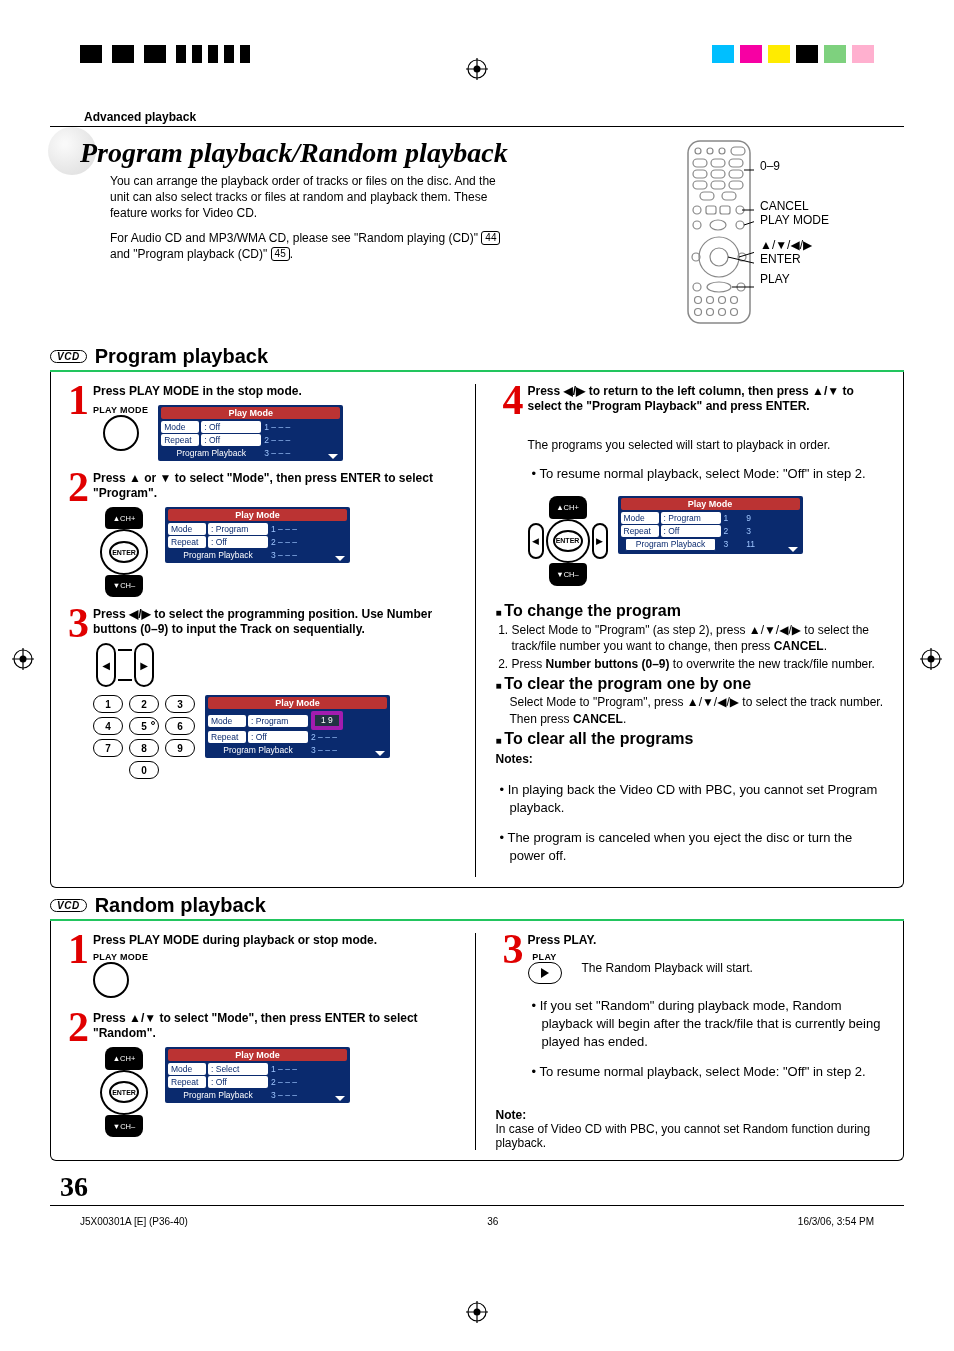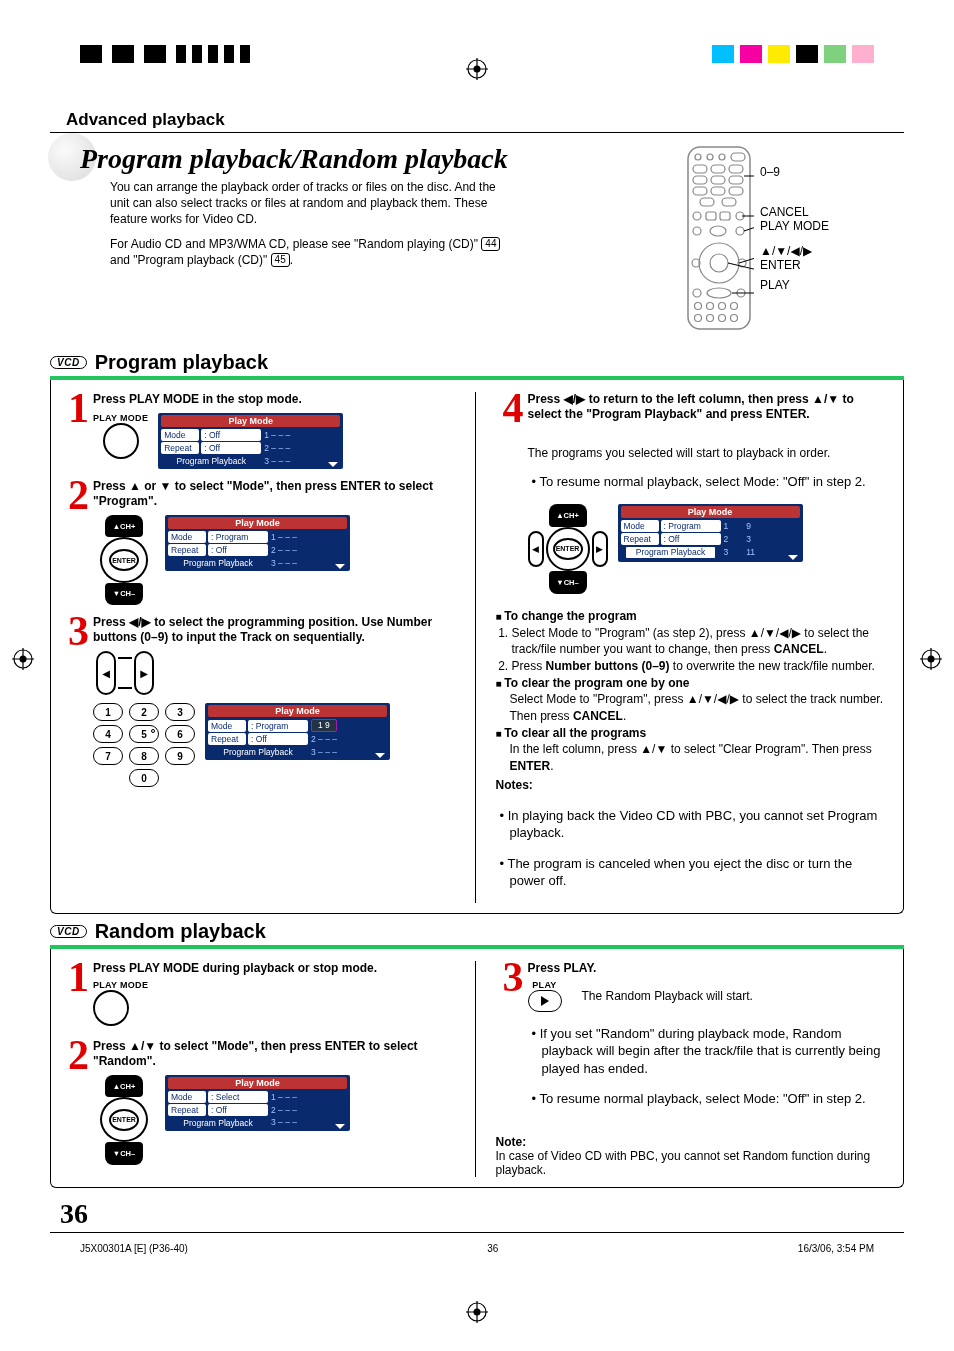--- a/index.html
+++ b/index.html
@@ -9,32 +9,32 @@
   .colorbar > div { height: 100%; }
   .cb-blk { background:#000; }
   .cb-wht { background:#fff; }
   .cb-cyn { background:#00bfff; }
   .cb-mag { background:#f700a3; }
   .cb-yel { background:#ffeb00; }
   .cb-grn { background:#7ed17e; }
   .cb-pnk { background:#ffb0cf; }
   .reg-mark { position:absolute; width:22px; height:22px; }
   .reg-mark svg{width:100%;height:100%;}
-  .section-label { font-size: 17px; font-weight: bold; margin-top: 75px; margin-left: 16px; }
+  .section-label { font-size: 12px; font-weight: bold; margin-top: 75px; margin-left: 34px; }
   .rule { border:none; border-top:1px solid #000; margin: 2px 0 10px 0; }
   .title-row { display:flex; align-items:flex-start; gap:20px; margin-top:10px; }
   .title-block { flex:1; }
   .main-title { font-family: "Times New Roman", Times, serif; font-style: italic; font-weight: bold; font-size: 28px; margin-left: 30px; position:relative; }
   .title-bullet { position:absolute; left:-32px; top:-10px; width:48px; height:48px; border-radius:50%; background:radial-gradient(circle at 35% 35%, #eee 5%, #bbb 60%, #999 100%); z-index:-1; opacity:0.35;}
   .intro { font-size:12px; margin-left:60px; margin-top:4px; max-width:400px; line-height:1.35; }
   .intro p { margin-bottom:8px; }
   .pgref { display:inline-block; border:1px solid #000; border-radius:3px; padding:0 3px; font-size:10px; line-height:12px; vertical-align:1px;}
   .remote-box { width:220px; }
   .remote-box .rlabel { font-size:12px; }
-  .section-header { display:flex; align-items:center; gap:8px; margin-top:18px; border-bottom:4px solid #22c55e; padding-bottom:2px; }
+  .section-header { display:flex; align-items:center; gap:8px; margin-top:18px; border-bottom:2px solid #22c55e; padding-bottom:2px; }
   .vcd-badge { font-size:10px; border:1px solid #000; border-radius:10px; padding:0 6px; font-weight:bold; letter-spacing:0.5px; font-style:italic;}
   .section-title { font-size:20px; font-weight:bold; }
   .columns { display:flex; gap:20px; border:1px solid #000; border-top:none; border-radius:0 0 6px 6px; padding: 12px 14px 10px 10px; }
   .col { flex:1; }
   .divider { width:1px; background:#000; }
   .step { display:flex; gap:4px; margin-bottom:10px; }
   .step-num { font-family:"Times New Roman", serif; font-weight:bold; font-size:42px; line-height:0.8; color:#e00000; min-width:28px; text-align:right; }
   .step-body { flex:1; font-size:12px; }
   .step-body .head { font-weight:bold; line-height:1.25; }
   .osd { margin-top:6px; display:flex; gap:10px; align-items:flex-start; }
@@ -44,34 +44,34 @@
   .osd-left { flex:0 0 100px; display:flex; }
   .osd-chip { background:#fff; color:#0a2a6e; padding:0 3px; border-radius:2px; font-size:8.5px; line-height:12px; }
   .osd-chip.lbl { flex:0 0 38px; }
   .osd-chip.val { flex:1; margin-left:2px; }
   .osd-right { flex:1; color:#9fc6ff; font-size:8.5px; text-align:left; display:flex; gap:4px; }
   .osd-pp { color:#fff; text-align:center; font-size:8.5px; margin-top:1px; }
   .osd-arrow-down { position:absolute; right:5px; bottom:2px; width:0; height:0; border-left:5px solid transparent; border-right:5px solid transparent; border-top:5px solid #fff; }
   .btn-circle { width:36px; height:36px; border:2px solid #000; border-radius:50%; display:inline-block; }
   .btn-label { font-size:9px; font-weight:bold; letter-spacing:0.3px; text-align:center; }
   .dpad { width:62px; height:90px; display:flex; flex-direction:column; align-items:center; justify-content:space-between; }
-  .dpad .chip-top, .dpad .chip-bot { width:38px; height:24px; background:#000; border-radius:8px 8px 4px 4px; color:#fff; font-size:7.5px; display:flex; align-items:center; justify-content:center;font-weight:bold; }
+  .dpad .chip-top, .dpad .chip-bot { width:38px; height:24px; background:#000; border-radius:8px 8px 4px 4px; color:#fff; font-size:7.5px; display:flex; align-items:center; justify-content:center; }
   .dpad .chip-bot{ border-radius:4px 4px 8px 8px;text-align:center;}
   .dpad .ring { width:48px; height:48px; border:2px solid #000; border-radius:50%; display:flex; align-items:center; justify-content:center; position:relative;}
   .dpad .enter { width:30px; height:22px; border:2px solid #000; border-radius:50%; font-size:7px; font-weight:bold; display:flex; align-items:center; justify-content:center; }
   .lr-pad { width:64px; height:44px; display:flex; align-items:center; justify-content:center; gap:2px;}
   .lr-pad .side { width:20px; height:44px; border:2px solid #000; border-radius:20px; display:flex; align-items:center; justify-content:center; font-size:10px;}
   .lr-pad .mid { width:14px; height:32px; border-top:2px solid #000; border-bottom:2px solid #000;}
   .numpad { display:grid; grid-template-columns: repeat(3, 30px); gap:4px 6px; }
   .numbtn { width:30px; height:18px; border:1.5px solid #000; border-radius:10px; display:flex; align-items:center; justify-content:center; font-size:10px; font-weight:bold; }
   .notes-block p { font-size:12px; line-height:1.4; }
   .bullet-list { margin-left: 4px; }
   .bullet-list li { list-style: none; text-indent:-10px; padding-left:10px; font-size:13px; line-height:1.35; margin:13px 0; }
   .bullet-list li::before { content:"•  "; }
-  .sq-list li{ list-style:none; text-indent:-14px; padding-left:14px; font-size:12px; line-height:1.35; margin:0 0; }
+  .sq-list li{ list-style:none; text-indent:-14px; padding-left:14px; font-size:16px; line-height:1.35; margin:0 0; }
   .sq-list li::before{ content:"■  "; font-size:10px;}
   .num-list{ padding-left:16px; }
   .num-list li{ font-size:12px; line-height:1.35; margin:1px 0;}
   .page-number { font-family:"Times New Roman", serif; font-weight:bold; font-size:28px; margin-top:10px; margin-left:10px; }
   .footer { display:flex; justify-content:space-between; font-size:10px; margin-top:8px; padding:0 30px;}
   .hl-box{ display:inline-block; border:1px solid #fff; background:#234; border-radius:2px; padding:0 6px; font-size:8.5px; color:#fff; line-height:11px;}
   .playbtn{ width:34px; height:22px; border:1.5px solid #000; border-radius:12px; display:flex; align-items:center; justify-content:center; }
   .remote-svg{ width:70px; }
 </style>
 </head>
@@ -342,21 +342,21 @@
               </div>
             </div>
             <div class="osd-panel">
               <div class="osd-title">Play Mode</div>
               <div class="osd-row">
                   <div class="osd-left">
                     <span class="osd-chip lbl">Mode</span>
                     <span class="osd-chip val">: Program</span>
                   </div>
                   <div class="osd-right">
-                    <span class="hl-box" style="border:1px solid #a21caf;">1        9</span>
+                    <span class="hl-box" style="border:4px solid #a21caf;">1        9</span>
                   </div>
                 </div>
               <div class="osd-row">
                   <div class="osd-left">
                     <span class="osd-chip lbl">Repeat</span>
                     <span class="osd-chip val">: Off</span>
                   </div>
                   <div class="osd-right">2   – – –</div>
                 </div>
               <div class="osd-row">
@@ -441,21 +441,20 @@
           <li><span>Select Mode to "Program" (as step 2), press ▲/▼/◀/▶ to select the track/file number you want to change, then press </span><b>CANCEL</b><span>.</span></li>
           <li><span>Press </span><b>Number buttons (0–9)</b><span> to overwrite the new track/file number.</span></li>
         </ol>
         <ul class="sq-list">
           <li><b>To clear the program one by one</b></li>
         </ul>
         <p style="padding-left:14px;"><span>Select Mode to "Program", press ▲/▼/◀/▶ to select the track number. Then press </span><b>CANCEL</b><span>.</span></p>
         <ul class="sq-list">
           <li><b>To clear all the programs</b></li>
         </ul>
-        <p style="padding-left:14px;"><span>In the left column, press ▲/▼ to select "Clear Program". Then press </span><b>ENTER</b><span>.</span></p>
         <p style="margin-top:2px;"><b>Notes:</b></p>
         <ul class="bullet-list">
           <li>In playing back the Video CD with PBC, you cannot set Program playback.</li>
           <li>The program is canceled when you eject the disc or turn the power off.</li>
         </ul>
       </div>
     </div>
   </div>
 
   <div class="section-header" style="margin-top:6px;">

